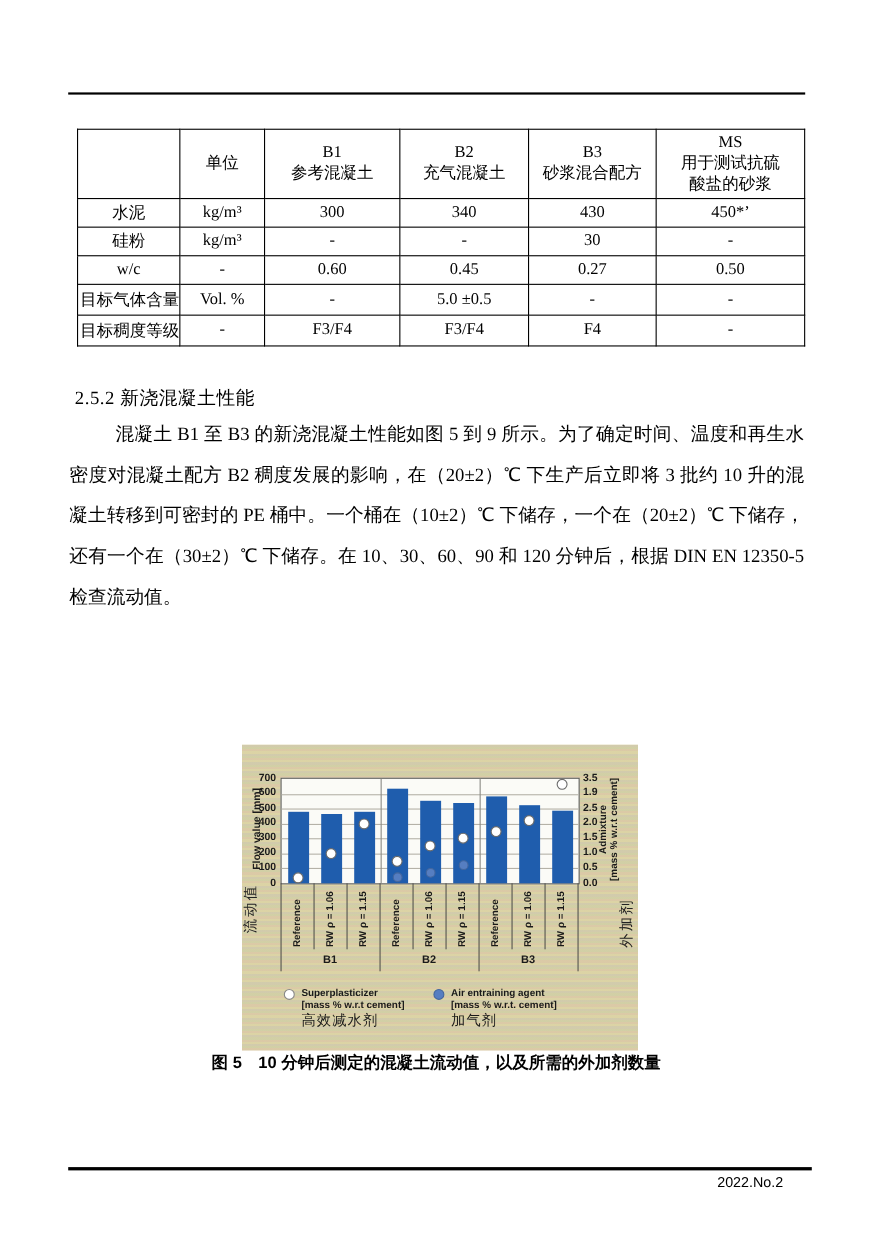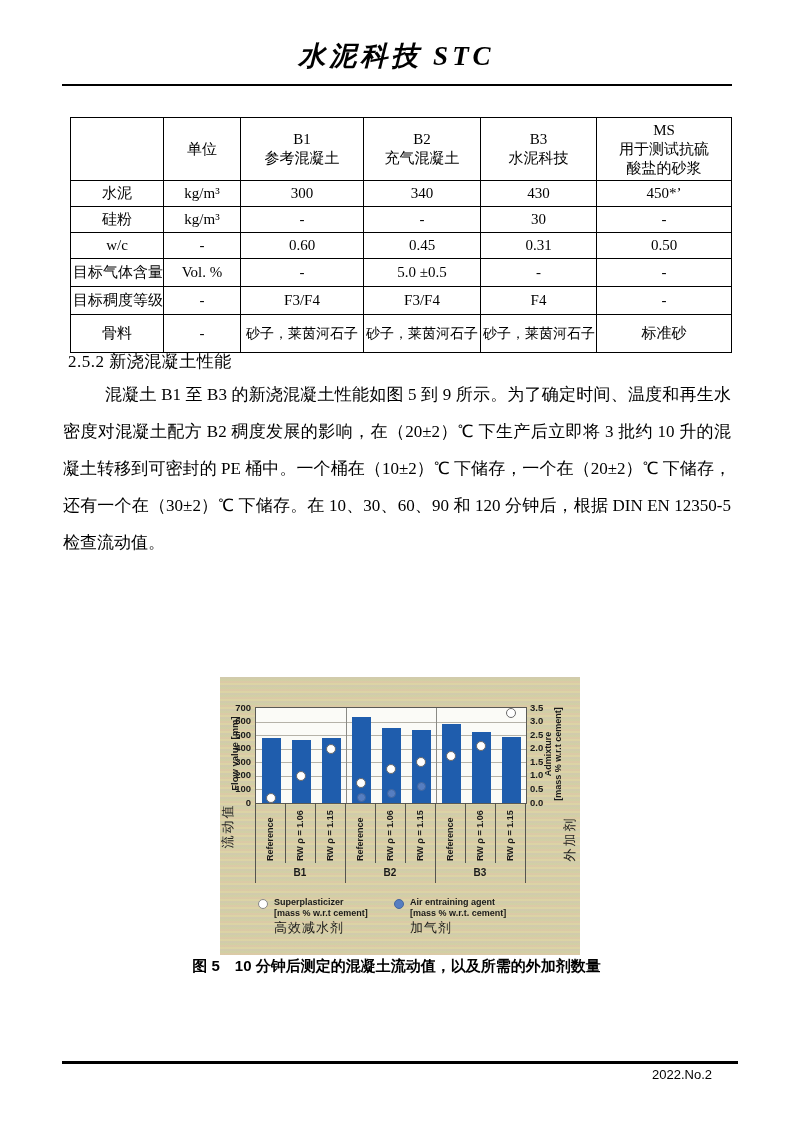--- a/index.html
+++ b/index.html
@@ -80,21 +80,20 @@
   .page-num{position:absolute;top:1067px;left:0;width:100%;text-align:center;font-size:13px;
     font-family:"Liberation Sans","DejaVu Sans",sans-serif;}
   .issue{position:absolute;top:1067px;right:81px;font-size:13px;
     font-family:"Liberation Sans","DejaVu Sans",sans-serif;}
 </style>
 </head>
 <body>
 
 <div class="page">
 
-  <div class="header-title">水泥科技 STC</div>
   <div class="header-rule"></div>
 
 
   <table class="mix">
     <colgroup>
       <col style="width:93px">
         <col style="width:77px">
         <col style="width:123px">
       <col style="width:117px">
         <col style="width:116px">
@@ -107,21 +106,21 @@
       <td>
             <div>B1</div>
             <div>参考混凝土</div>
           </td>
       <td>
             <div>B2</div>
             <div>充气混凝土</div>
           </td>
       <td>
             <div>B3</div>
-            <div>水泥科技</div>
+            <div>砂浆混合配方</div>
           </td>
       <td>
             <div>MS</div>
             <div class="ms-desc">用于测试抗硫酸盐的砂浆</div>
           </td>
     </tr>
     <tr class="r1">
       <td class="nowrap">水泥</td>
       <td>kg/m³</td>
       <td>300</td>
@@ -135,46 +134,38 @@
       <td>-</td>
       <td>-</td>
       <td>30</td>
       <td>-</td>
     </tr>
     <tr class="r3">
       <td class="nowrap">w/c</td>
       <td>-</td>
       <td>0.60</td>
       <td>0.45</td>
-      <td>0.31</td>
+      <td>0.27</td>
       <td>0.50</td>
     </tr>
     <tr class="r4">
       <td class="nowrap">目标气体含量</td>
       <td>Vol. %</td>
       <td>-</td>
       <td>5.0 ±0.5</td>
       <td>-</td>
       <td>-</td>
     </tr>
     <tr class="r5">
       <td class="nowrap">目标稠度等级</td>
       <td>-</td>
       <td>F3/F4</td>
       <td>F3/F4</td>
       <td>F4</td>
       <td>-</td>
-    </tr>
-    <tr class="r6">
-      <td class="nowrap">骨料</td>
-      <td>-</td>
-      <td class="agg">砂子，莱茵河石子</td>
-      <td class="agg">砂子，莱茵河石子</td>
-      <td class="agg">砂子，莱茵河石子</td>
-      <td>标准砂</td>
     </tr>
   </tbody>
     </table>
 
   <div class="sec-heading">2.5.2 新浇混凝土性能</div>
   <div class="para" id="para1">混凝土 B1 至 B3 的新浇混凝土性能如图 5 到 9 所示。为了确定时间、温度和再生水密度对混凝土配方 B2 稠度发展的影响，在（20±2）℃ 下生产后立即将 3 批约 10 升的混凝土转移到可密封的 PE 桶中。一个桶在（10±2）℃ 下储存，一个在（20±2）℃ 下储存，还有一个在（30±2）℃ 下储存。在 10、30、60、90 和 120 分钟后，根据 DIN EN 12350-5 检查流动值。</div>
 
   <div class="figure" id="figure">
     <div class="plot" id="plot">
         <div class="gridline" style="top: 81.4286px;"></div>
@@ -238,21 +229,21 @@
       <div class="tick l" style="top: 65.2143px;">400</div>
       <div class="tick l" style="top: 51.6429px;">500</div>
       <div class="tick l" style="top: 38.0714px;">600</div>
       <div class="tick l" style="top: 24.5px;">700</div>
       <div class="tick r" style="left: 310px; top: 119.5px;">0.0</div>
       <div class="tick r" style="left: 310px; top: 105.929px;">0.5</div>
       <div class="tick r" style="left: 310px; top: 92.3571px;">1.0</div>
       <div class="tick r" style="left: 310px; top: 78.7857px;">1.5</div>
       <div class="tick r" style="left: 310px; top: 65.2143px;">2.0</div>
       <div class="tick r" style="left: 310px; top: 51.6429px;">2.5</div>
-      <div class="tick r" style="left: 310px; top: 38.0714px;">3.0</div>
+      <div class="tick r" style="left: 310px; top: 38.0714px;">1.9</div>
       <div class="tick r" style="left: 310px; top: 24.5px;">3.5</div>
       <div class="xlab" style="left: 21px; top: 149px;">Reference</div>
       <div class="xlab" style="left: 51px; top: 149px;">RW ρ = 1.06</div>
       <div class="xlab" style="left: 81px; top: 149px;">RW ρ = 1.15</div>
       <div class="xlab" style="left: 111px; top: 149px;">Reference</div>
       <div class="xlab" style="left: 141px; top: 149px;">RW ρ = 1.06</div>
       <div class="xlab" style="left: 171px; top: 149px;">RW ρ = 1.15</div>
       <div class="xlab" style="left: 201px; top: 149px;">Reference</div>
       <div class="xlab" style="left: 231px; top: 149px;">RW ρ = 1.06</div>
       <div class="xlab" style="left: 261px; top: 149px;">RW ρ = 1.15</div>

